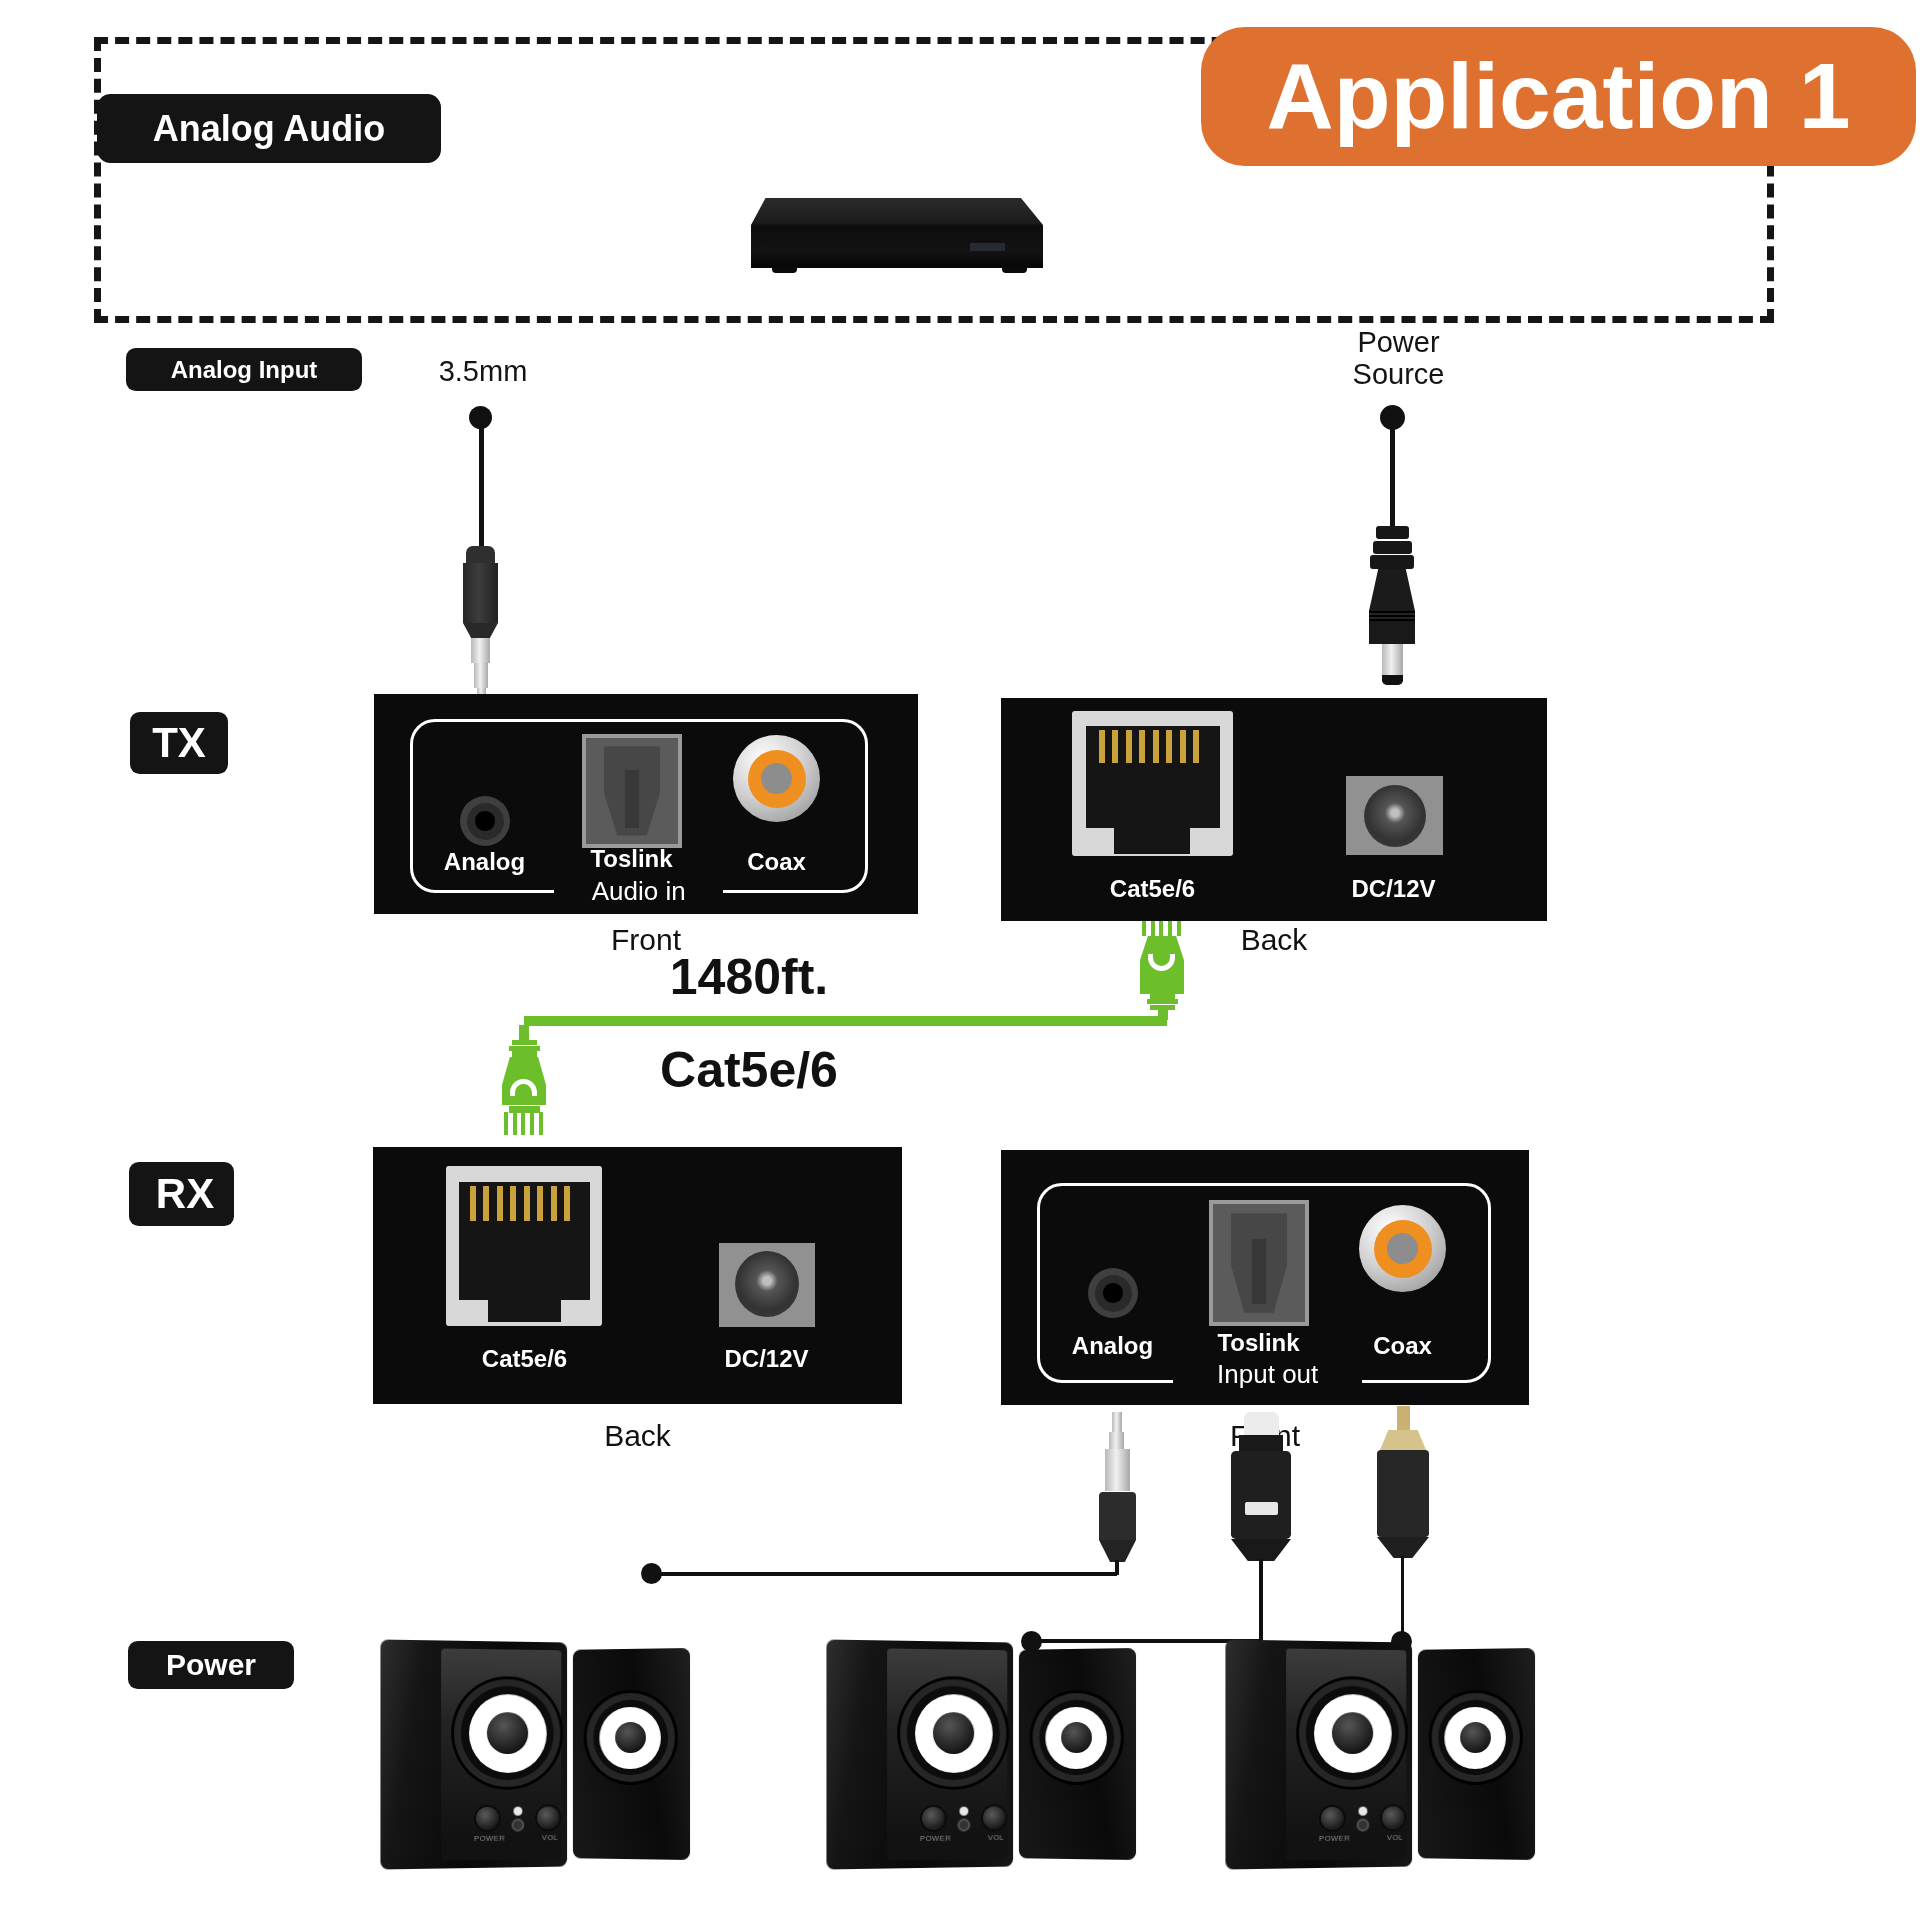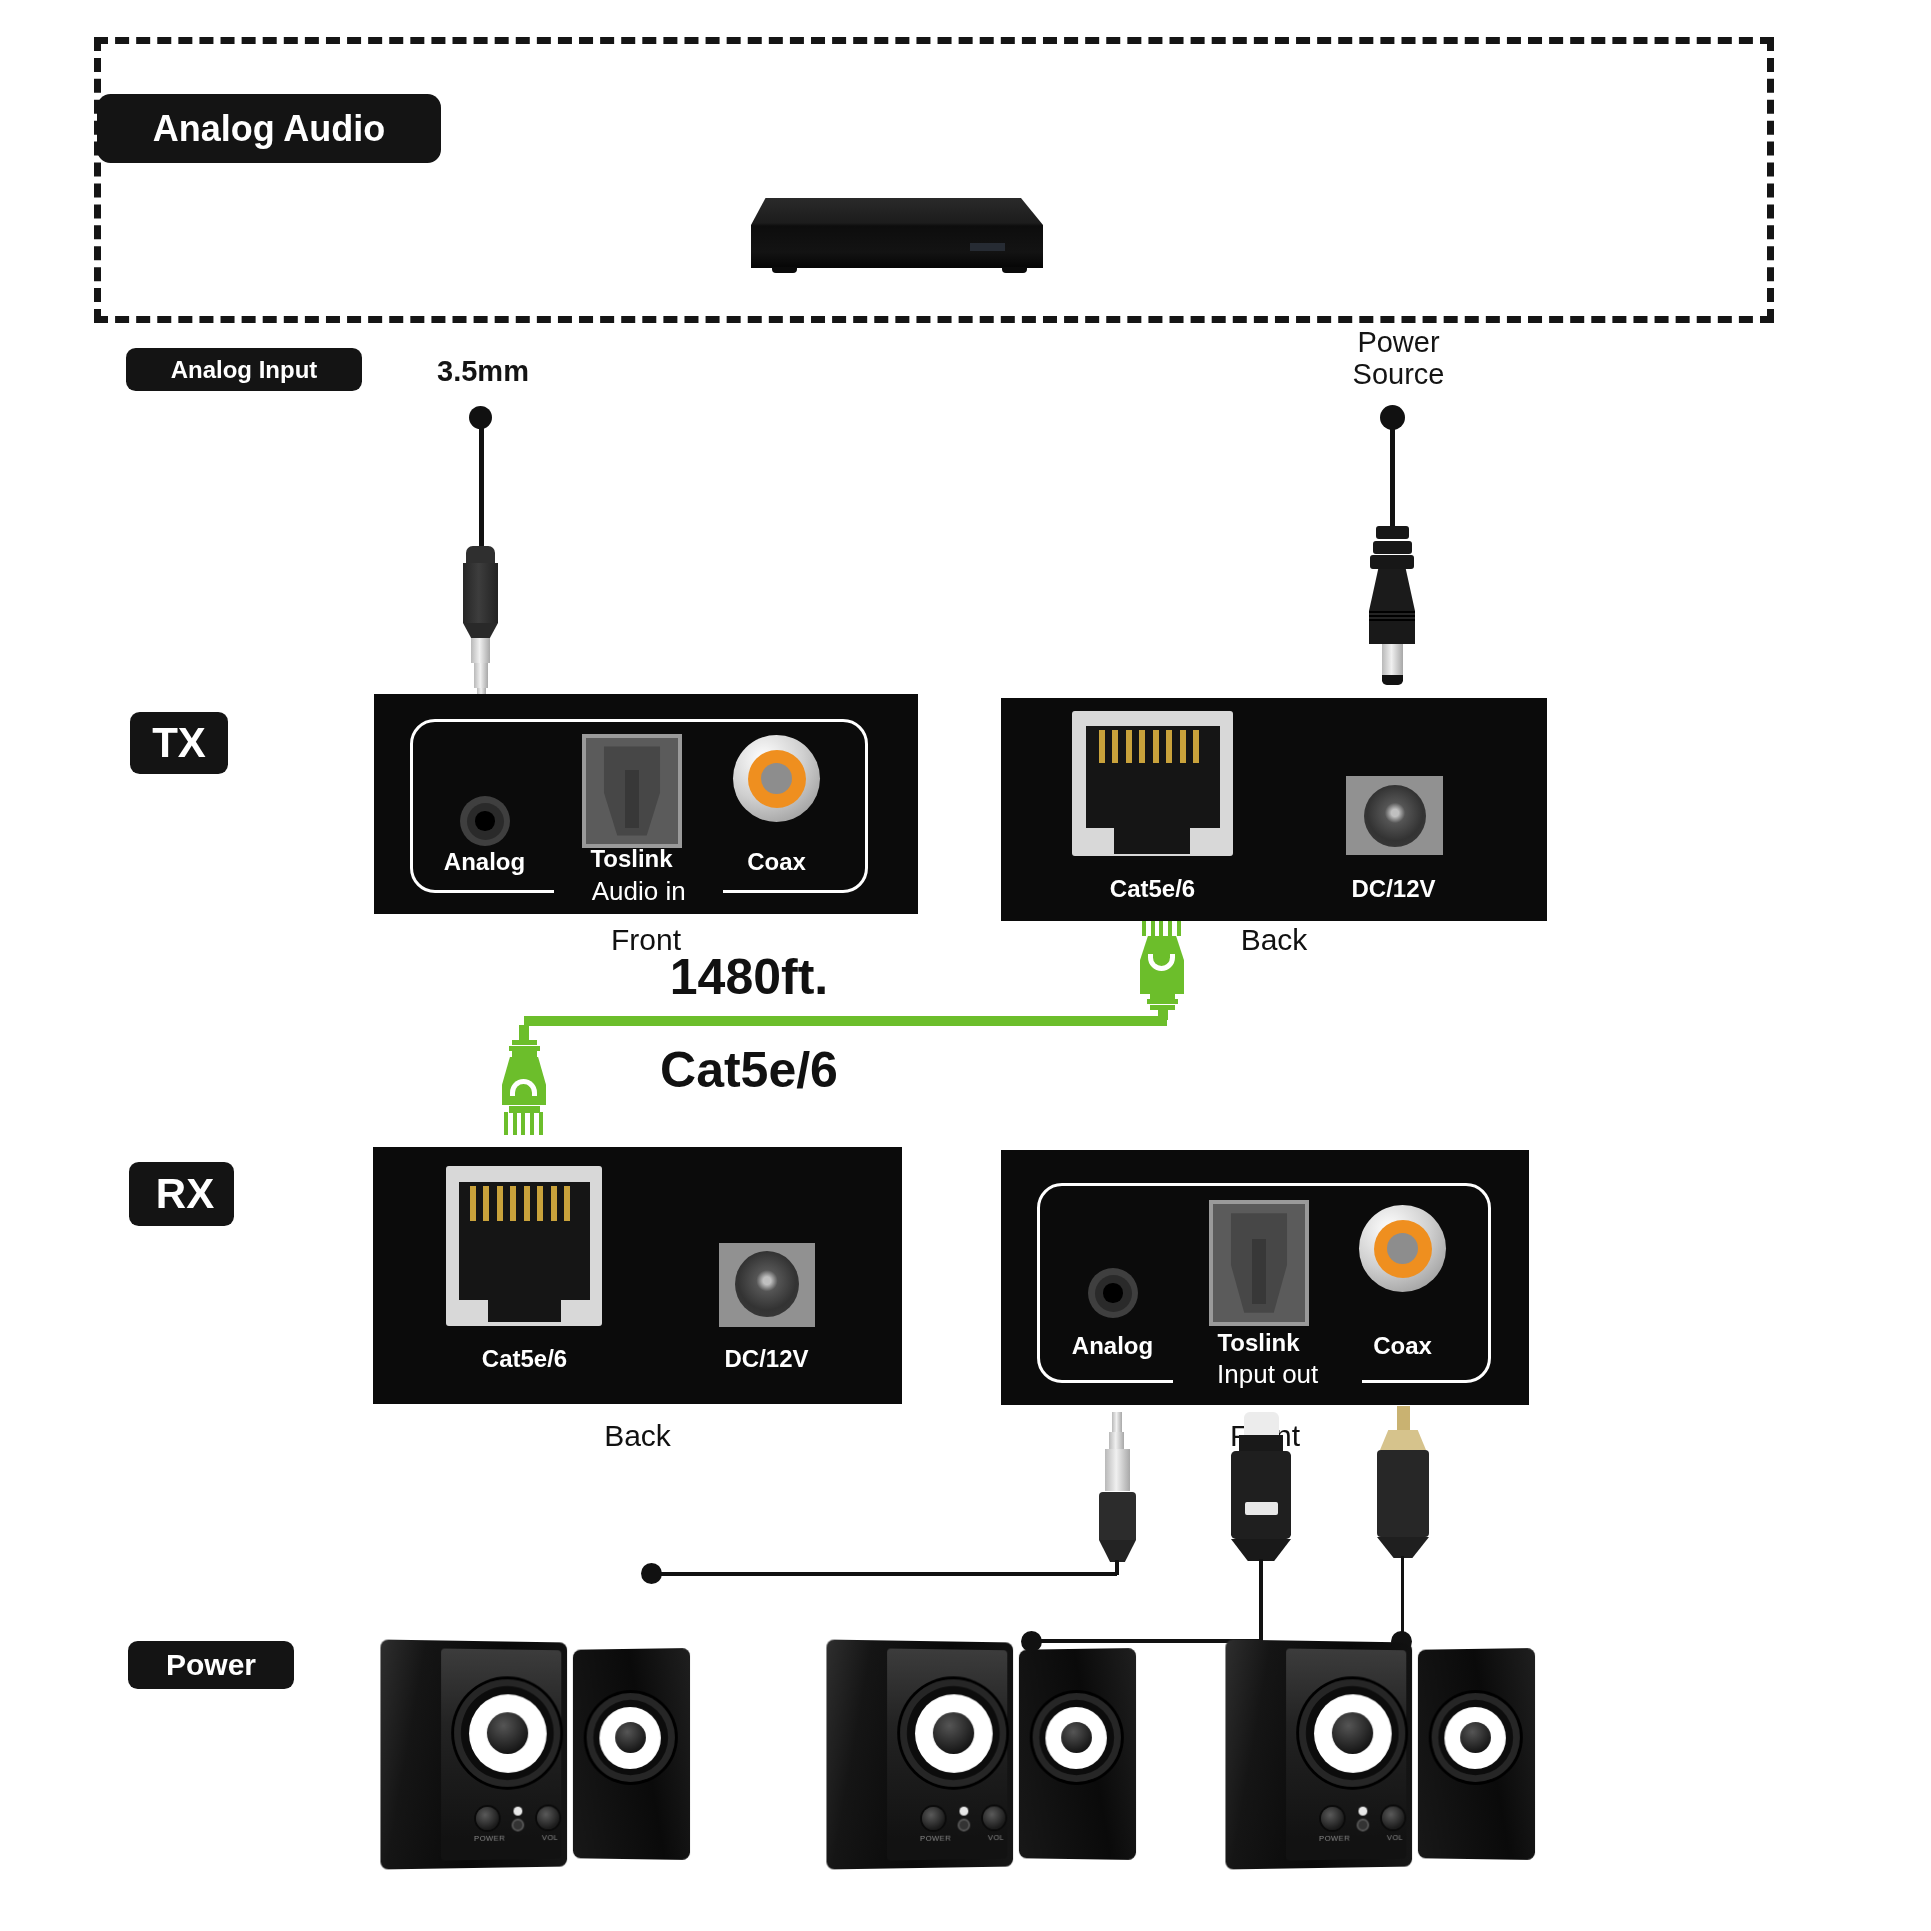--- a/index.html
+++ b/index.html
@@ -111,28 +111,29 @@
   
   .metal{background:linear-gradient(90deg,#b9b9b9,#f0f0f0 45%,#a8a8a8);}
 </style>
 </head>
 <body>
 
 <div class="canvas">
 
   <div class="abs enclosure"></div>
   <div class="abs tag tag-analog-audio">Analog Audio</div>
+  <div class="abs badge">Application 1</div>
 
   <div class="abs player"></div>
   <div class="abs player-foot" style="left:772px;"></div>
   <div class="abs player-foot" style="left:1002px;"></div>
   <div class="abs player-logo"></div>
 
   <div class="abs tag tag-analog-input">Analog Input</div>
-  <div class="abs plain center" style="left:425px;top:355px;width:116px;font-weight:bold;">3.5mm</div>
+  <div class="abs plain center" style="left:425px;top:355px;width:116px;">3.5mm</div>
 
   <div>
     <div class="abs dot" style="left:469px;top:406px;"></div>
     <div class="abs vline" style="left:479px;top:427px;height:120px;"></div>
     <div class="abs" style="left:466px;top:546px;width:29px;height:17.4px;background:#2f2f2f;border-radius:6.8px 6.8px 0 0;"></div>
     <div class="abs" style="left:463px;top:563px;width:35px;height:60px;background:linear-gradient(90deg,#262626,#3d3d3d 45%,#222);"></div>
     <div class="abs" style="left:463px;top:623px;width:35px;height:15.4px;background:#292929;clip-path:polygon(0 0,100% 0,76% 100%,24% 100%);"></div>
     <div class="abs metal" style="left:471px;top:638px;width:19.3px;height:25px;"></div>
     <div class="abs metal" style="left:474px;top:663px;width:13.5px;height:25px;"></div>
     <div class="abs metal" style="left:477px;top:688px;width:8.7px;height:21px;border-radius:0 0 3.9px 3.9px;"></div>

